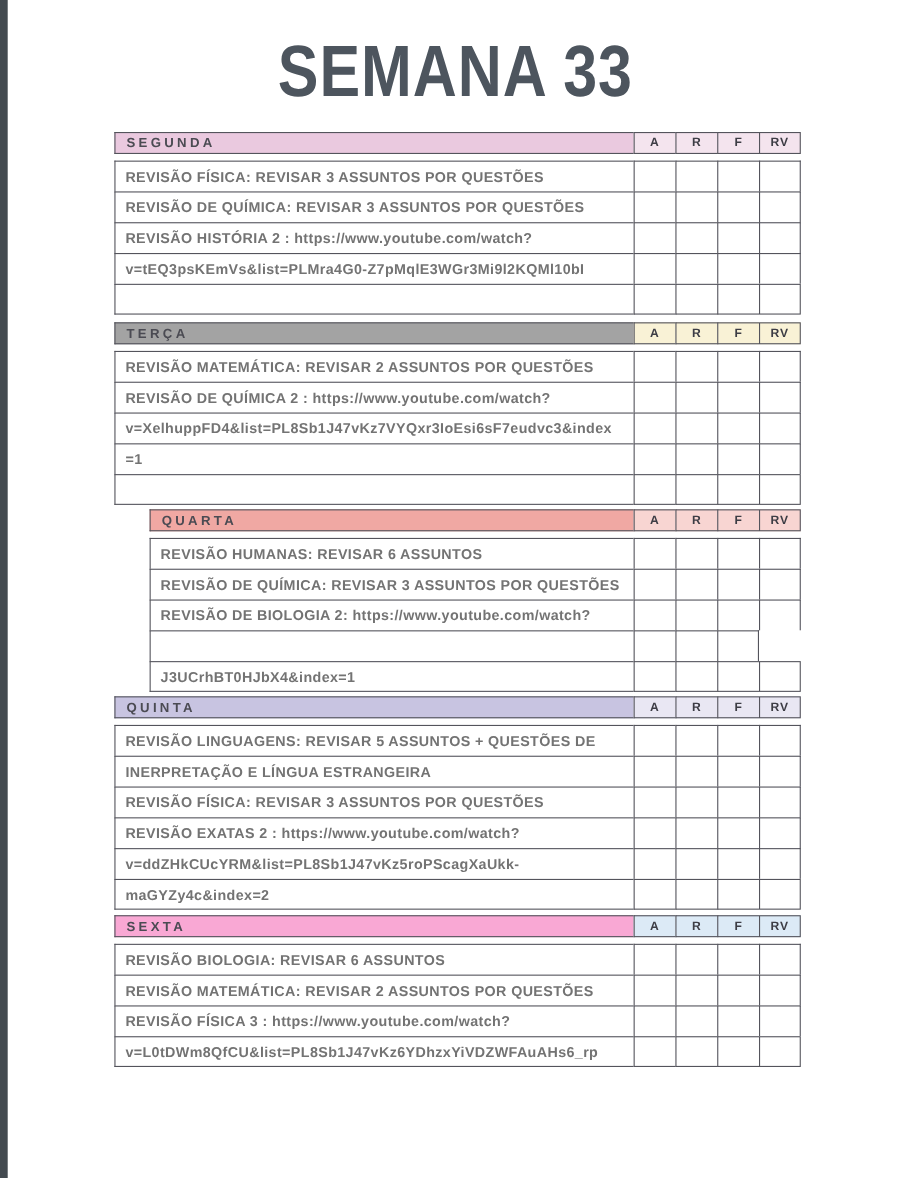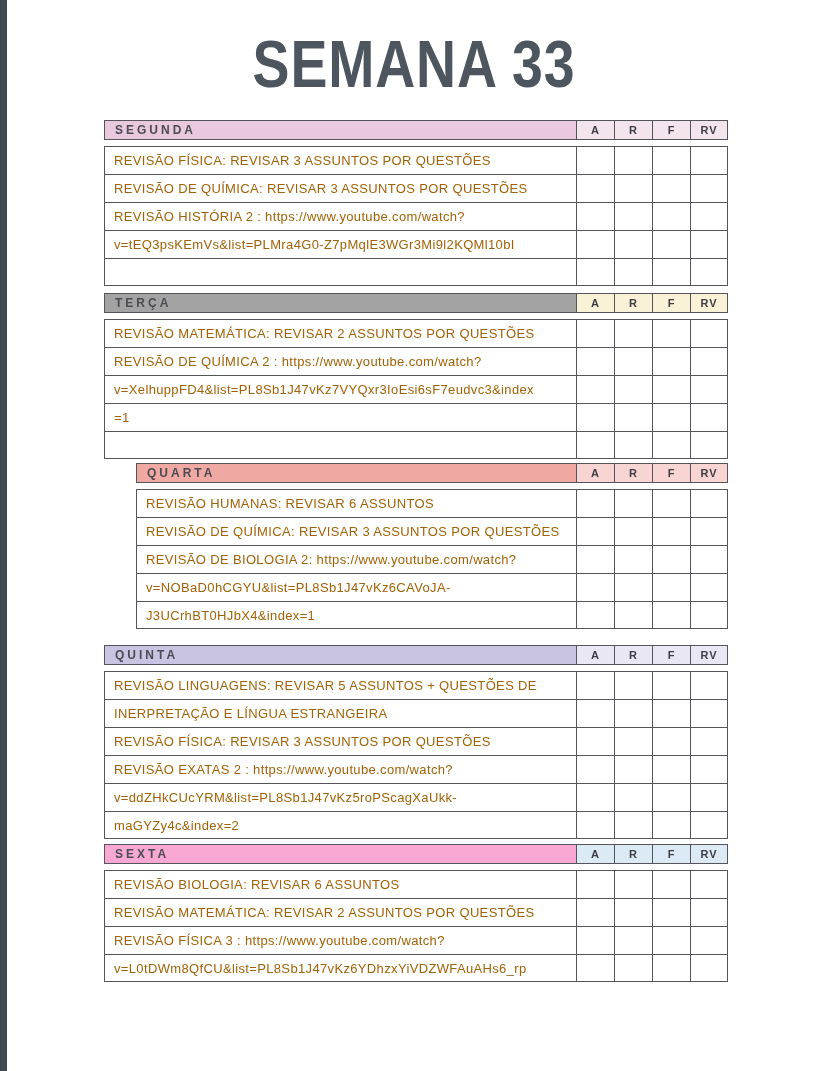--- a/index.html
+++ b/index.html
@@ -55,31 +55,31 @@
   .col-head {
     justify-content: center;
     font-size: 11px;
     font-weight: bold;
     letter-spacing: 1px;
     color: #3d3d45;
   }
   .task-label {
     padding-left: 9px;
     font-size: 13px;
-    font-weight: normal;
+    font-weight: bold;
     letter-spacing: 0.35px;
-    color: #a16207;
+    color: #737373;
     white-space: nowrap;
     overflow: hidden;
   }
   .check-cell { background: #ffffff; }
   
   .day-section:nth-child(2) { margin-top: 7px; }
   .day-section:nth-child(3) { margin-top: 4px; padding-left: 32px; }
-  .day-section:nth-child(4) { margin-top: 16px; }
+  .day-section:nth-child(4) { margin-top: 4px; }
   .day-section:nth-child(5) { margin-top: 5px; }
 </style>
 </head>
 <body>
 
 <div class="left-edge-bar"></div>
 
 <h1 class="page-title">SEMANA 33</h1>
 
 <div class="schedule">
@@ -199,21 +199,20 @@
           <div class="cell check-cell"></div>
         </div>
         <div class="row task-row">
           <div class="cell task-label">REVISÃO DE BIOLOGIA 2: https://www.youtube.com/watch?</div>
           <div class="cell check-cell"></div>
           <div class="cell check-cell"></div>
           <div class="cell check-cell"></div>
           <div class="cell check-cell"></div>
         </div>
         <div class="row task-row">
-          <div class="cell task-label">v=NOBaD0hCGYU&amp;list=PL8Sb1J47vKz6CAVoJA-</div>
           <div class="cell check-cell"></div>
           <div class="cell check-cell"></div>
           <div class="cell check-cell"></div>
           <div class="cell check-cell"></div>
         </div>
         <div class="row task-row">
           <div class="cell task-label">J3UCrhBT0HJbX4&amp;index=1</div>
           <div class="cell check-cell"></div>
           <div class="cell check-cell"></div>
           <div class="cell check-cell"></div>

